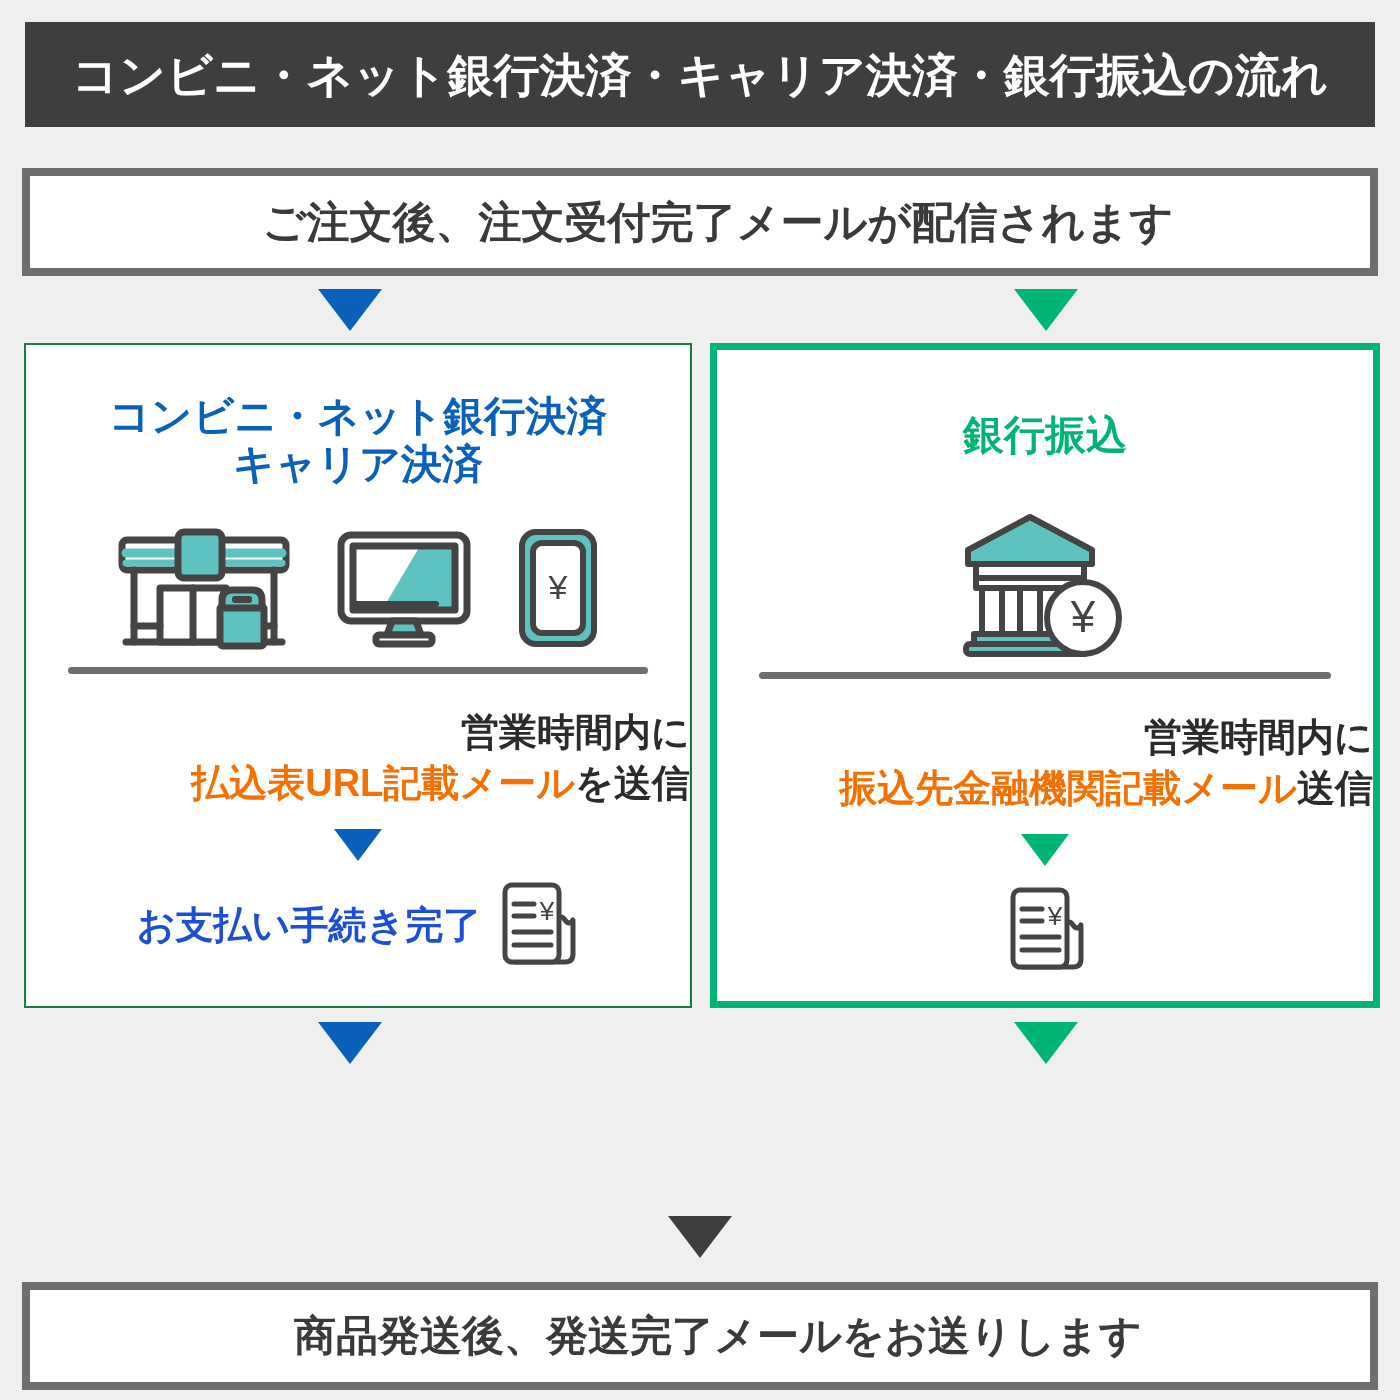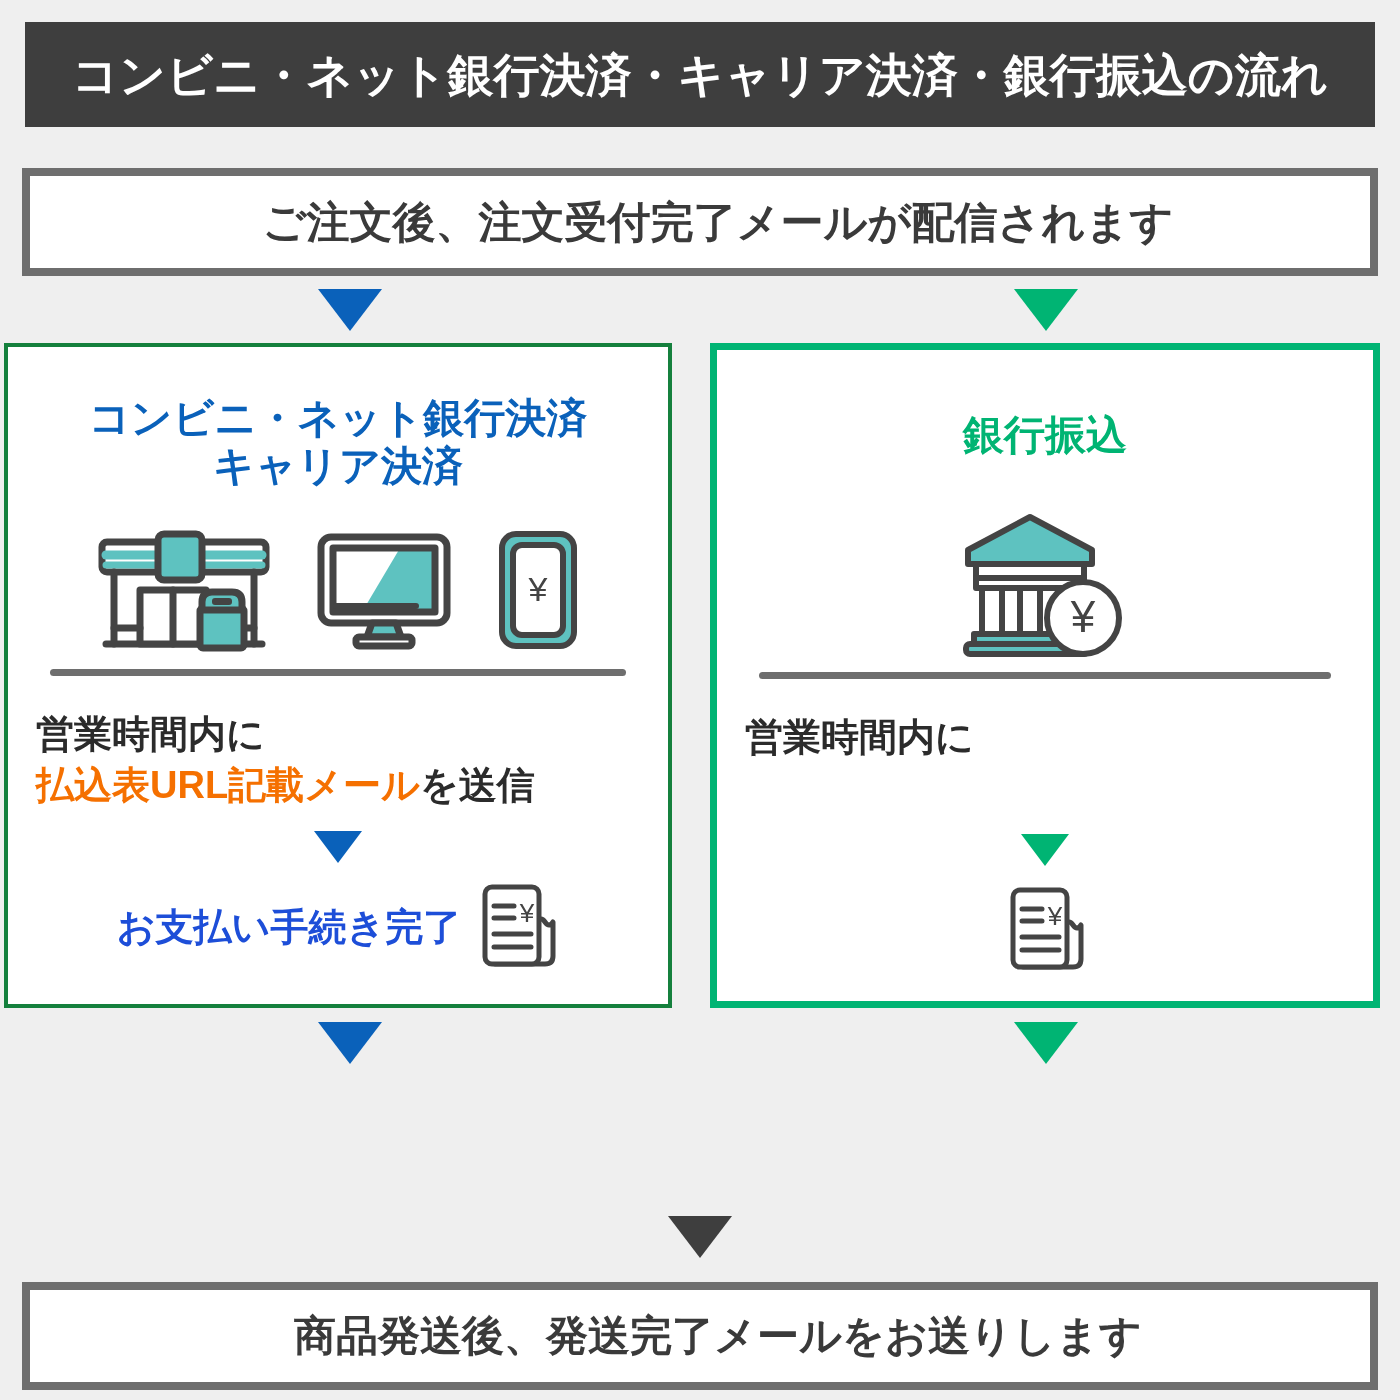--- a/index.html
+++ b/index.html
@@ -46,21 +46,21 @@
   #tri-top-left{left:318px;top:289px;}
   #tri-top-right{left:1014px;top:289px;}
   #tri-bot-left{left:318px;top:1022px;}
   #tri-bot-right{left:1014px;top:1022px;}
   #tri-final{left:668px;top:1216px;}
 
   
   .panel{
     position:absolute;top:343px;height:665px;background:#ffffff;box-sizing:border-box;
   }
-  #panel-cvs{left:4px;width:668px;border:4px solid #15803d;}
+  #panel-cvs{left:24px;width:668px;border:2px solid #15803d;}
   #panel-bank{left:710px;width:670px;border:7px solid #00b473;}
 
   .panel-title{
     position:absolute;left:0;right:0;top:48px;text-align:center;
     font-weight:bold;line-height:1.16;white-space:pre-line;
   }
   #panel-cvs .panel-title{color:#0a61ba;font-size:41px;}
   #panel-bank .panel-title{color:#00b473;font-size:41px;top:62px;}
 
   .icon-row{
@@ -68,22 +68,22 @@
     display:flex;align-items:center;justify-content:center;gap:44px;
   }
   #panel-bank .icon-row{top:160px;height:150px;}
 
   .divider{
     position:absolute;left:42px;right:42px;top:322px;height:7px;
     background:#6e6e6e;border-radius:4px;
   }
 
   .send-text{
-    position:absolute;left:0;right:0;top:362px;text-align:left;
-    font-weight:bold;font-size:38px;color:#2b2b2b;line-height:1.34;margin-left:28px;
+    position:absolute;left:0;right:0;top:362px;text-align:right;
+    font-weight:bold;font-size:38px;color:#2b2b2b;line-height:1.34;
   }
   .send-text .hl{color:#f57000;}
 
   .mid-tri{position:absolute;left:50%;margin-left:-24px;top:484px;width:0;height:0;
     border-left:24px solid transparent;border-right:24px solid transparent;}
   #panel-cvs .mid-tri{border-top:32px solid #0a61ba;}
   #panel-bank .mid-tri{border-top:32px solid #00b473;}
 
   .done-row{
     position:absolute;left:0;right:0;top:530px;height:100px;
@@ -199,20 +199,21 @@
           <circle cx="127" cy="108" r="36" fill="#fff"></circle>
         </g>
         <text x="127" y="122" text-anchor="middle" font-family="'Liberation Sans',sans-serif" font-size="44" fill="#444">¥</text>
       </svg>
     </div>
 
     <div class="divider"></div>
 
     <div class="send-text">
       <div>営業時間内に</div>
+      <div><span class="hl">振込先金融機関記載メール</span><span>送信</span></div>
     </div>
 
     <div class="mid-tri"></div>
 
     <div class="done-row">
       <svg width="84" height="90" viewBox="0 0 84 90">
         <g fill="none" stroke="#444" stroke-width="5" stroke-linejoin="round" stroke-linecap="round">
           <path d="M62 40 q4-6 8 0 q4 6 8 0 v34 q0 8-8 8 H20" fill="#fff"></path>
           <rect x="10" y="5" width="54" height="77" rx="7" fill="#fff"></rect>
           <path d="M19 24 H39 M19 36 H39" stroke-width="5"></path>

